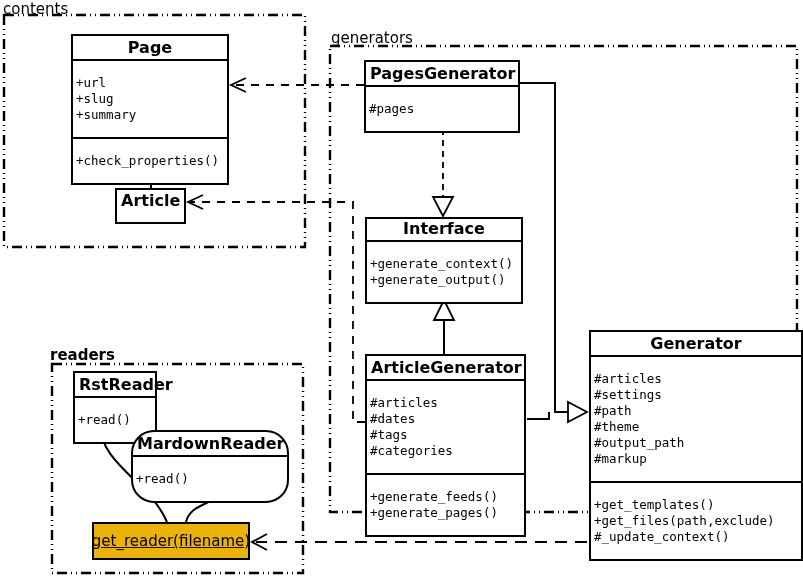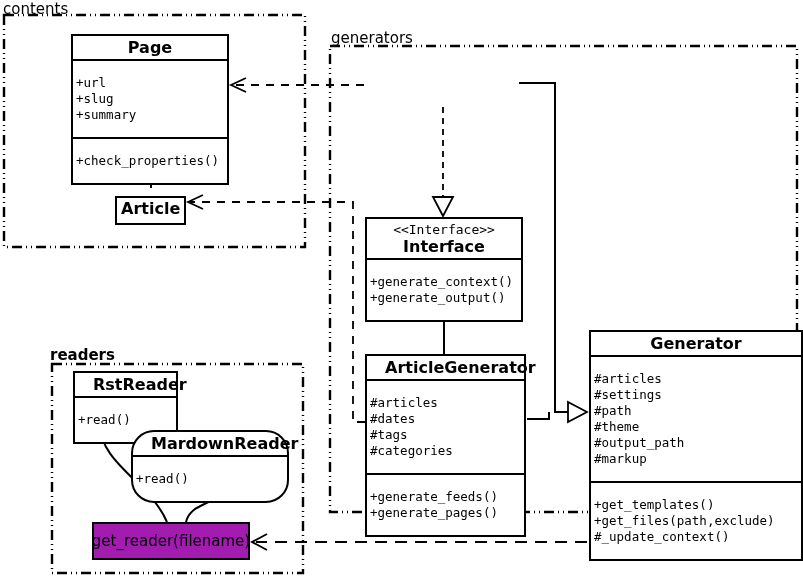--- a/index.html
+++ b/index.html
@@ -4,28 +4,28 @@
 <style>
   html,body{margin:0;padding:0;background:#fff;}
   #canvas{position:relative;width:803px;height:579px;background:#fff;overflow:hidden;
           font-family:"DejaVu Sans",sans-serif;color:#000;}
   #wires{position:absolute;left:0;top:0;z-index:1;}
   .pkg-label{position:absolute;z-index:3;font:15px "DejaVu Sans",sans-serif;color:#000;
              white-space:nowrap;}
   .uml-class{position:absolute;z-index:2;background:#fff;border:2px solid #000;
              box-sizing:border-box;}
   .uml-title{font:bold 16px "DejaVu Sans",sans-serif;text-align:center;
-             padding:2px 18px;line-height:19px;white-space:nowrap;}
+             padding:2px 4px;line-height:19px;white-space:nowrap;}
   .uml-stereo{font:13px "DejaVu Sans Mono",monospace;text-align:center;
               padding-top:3px;line-height:15px;white-space:pre;}
   .uml-members{border-top:2px solid #000;padding:14px 3px;}
   .uml-line{font:12.5px "DejaVu Sans Mono",monospace;line-height:16px;white-space:pre;}
-  .uml-object{position:absolute;z-index:2;background:#a21caf;border:2px solid #000;
+  .uml-object{position:absolute;z-index:2;background:#eab308;border:2px solid #000;
               box-sizing:border-box;display:flex;align-items:center;justify-content:center;
-              font:15px "DejaVu Sans",sans-serif;}
+              font:15px "DejaVu Sans",sans-serif;text-decoration:underline;}
 </style>
 </head>
 <body>
 
 <div id="canvas">
 
   <svg id="wires" width="803" height="579" viewBox="0 0 803 579">
 
     <rect x="4" y="15" width="301" height="232" fill="none" stroke="#000" stroke-width="2.4" stroke-dasharray="10 4 1 4 1 4"></rect>
     <rect x="330" y="46" width="467" height="466" fill="none" stroke="#000" stroke-width="2.4" stroke-dasharray="10 4 1 4 1 4"></rect>
@@ -87,27 +87,32 @@
     <div class="uml-members">
       <div class="uml-line">+url</div>
       <div class="uml-line">+slug</div>
       <div class="uml-line">+summary</div>
     </div>
     <div class="uml-members">
       <div class="uml-line">+check_properties()</div>
     </div>
   </div>
 
-  <div class="uml-class" style="left:115px;top:196px;width:71px;height:29px;">
+  <div class="uml-class" style="left:115px;top:188px;width:71px;height:36px;">
     <div class="uml-title" style="padding:1px 4px;">Article</div>
   </div>
 
+  <div class="uml-class" style="left:364px;top:60px;width:156px;">
+    <div class="uml-title">PagesGenerator</div>
+    <div class="uml-members">
+      <div class="uml-line">#pages</div>
+    </div>
+  </div>
 
   <div class="uml-class" style="left:365px;top:217px;width:158px;">
-    <div class="uml-stereo">&lt;&lt;Interface&gt;&gt;</div>
     <div class="uml-title" style="padding-top:0;">Interface</div>
     <div class="uml-members">
       <div class="uml-line">+generate_context()</div>
       <div class="uml-line">+generate_output()</div>
     </div>
   </div>
 
   <div class="uml-class" style="left:365px;top:354px;width:161px;">
     <div class="uml-title">ArticleGenerator</div>
     <div class="uml-members">
@@ -132,21 +137,21 @@
       <div class="uml-line">#output_path</div>
       <div class="uml-line">#markup</div>
     </div>
     <div class="uml-members">
       <div class="uml-line">+get_templates()</div>
       <div class="uml-line">+get_files(path,exclude)</div>
       <div class="uml-line">#_update_context()</div>
     </div>
   </div>
 
-  <div class="uml-class" style="left:73px;top:371px;width:105px;">
+  <div class="uml-class" style="left:73px;top:371px;width:84px;">
     <div class="uml-title">RstReader</div>
     <div class="uml-members">
       <div class="uml-line">+read()</div>
     </div>
   </div>
 
   <div class="uml-class" style="left:131px;top:430px;width:158px;border-radius:23px;">
     <div class="uml-title">MardownReader</div>
     <div class="uml-members">
       <div class="uml-line">+read()</div>

